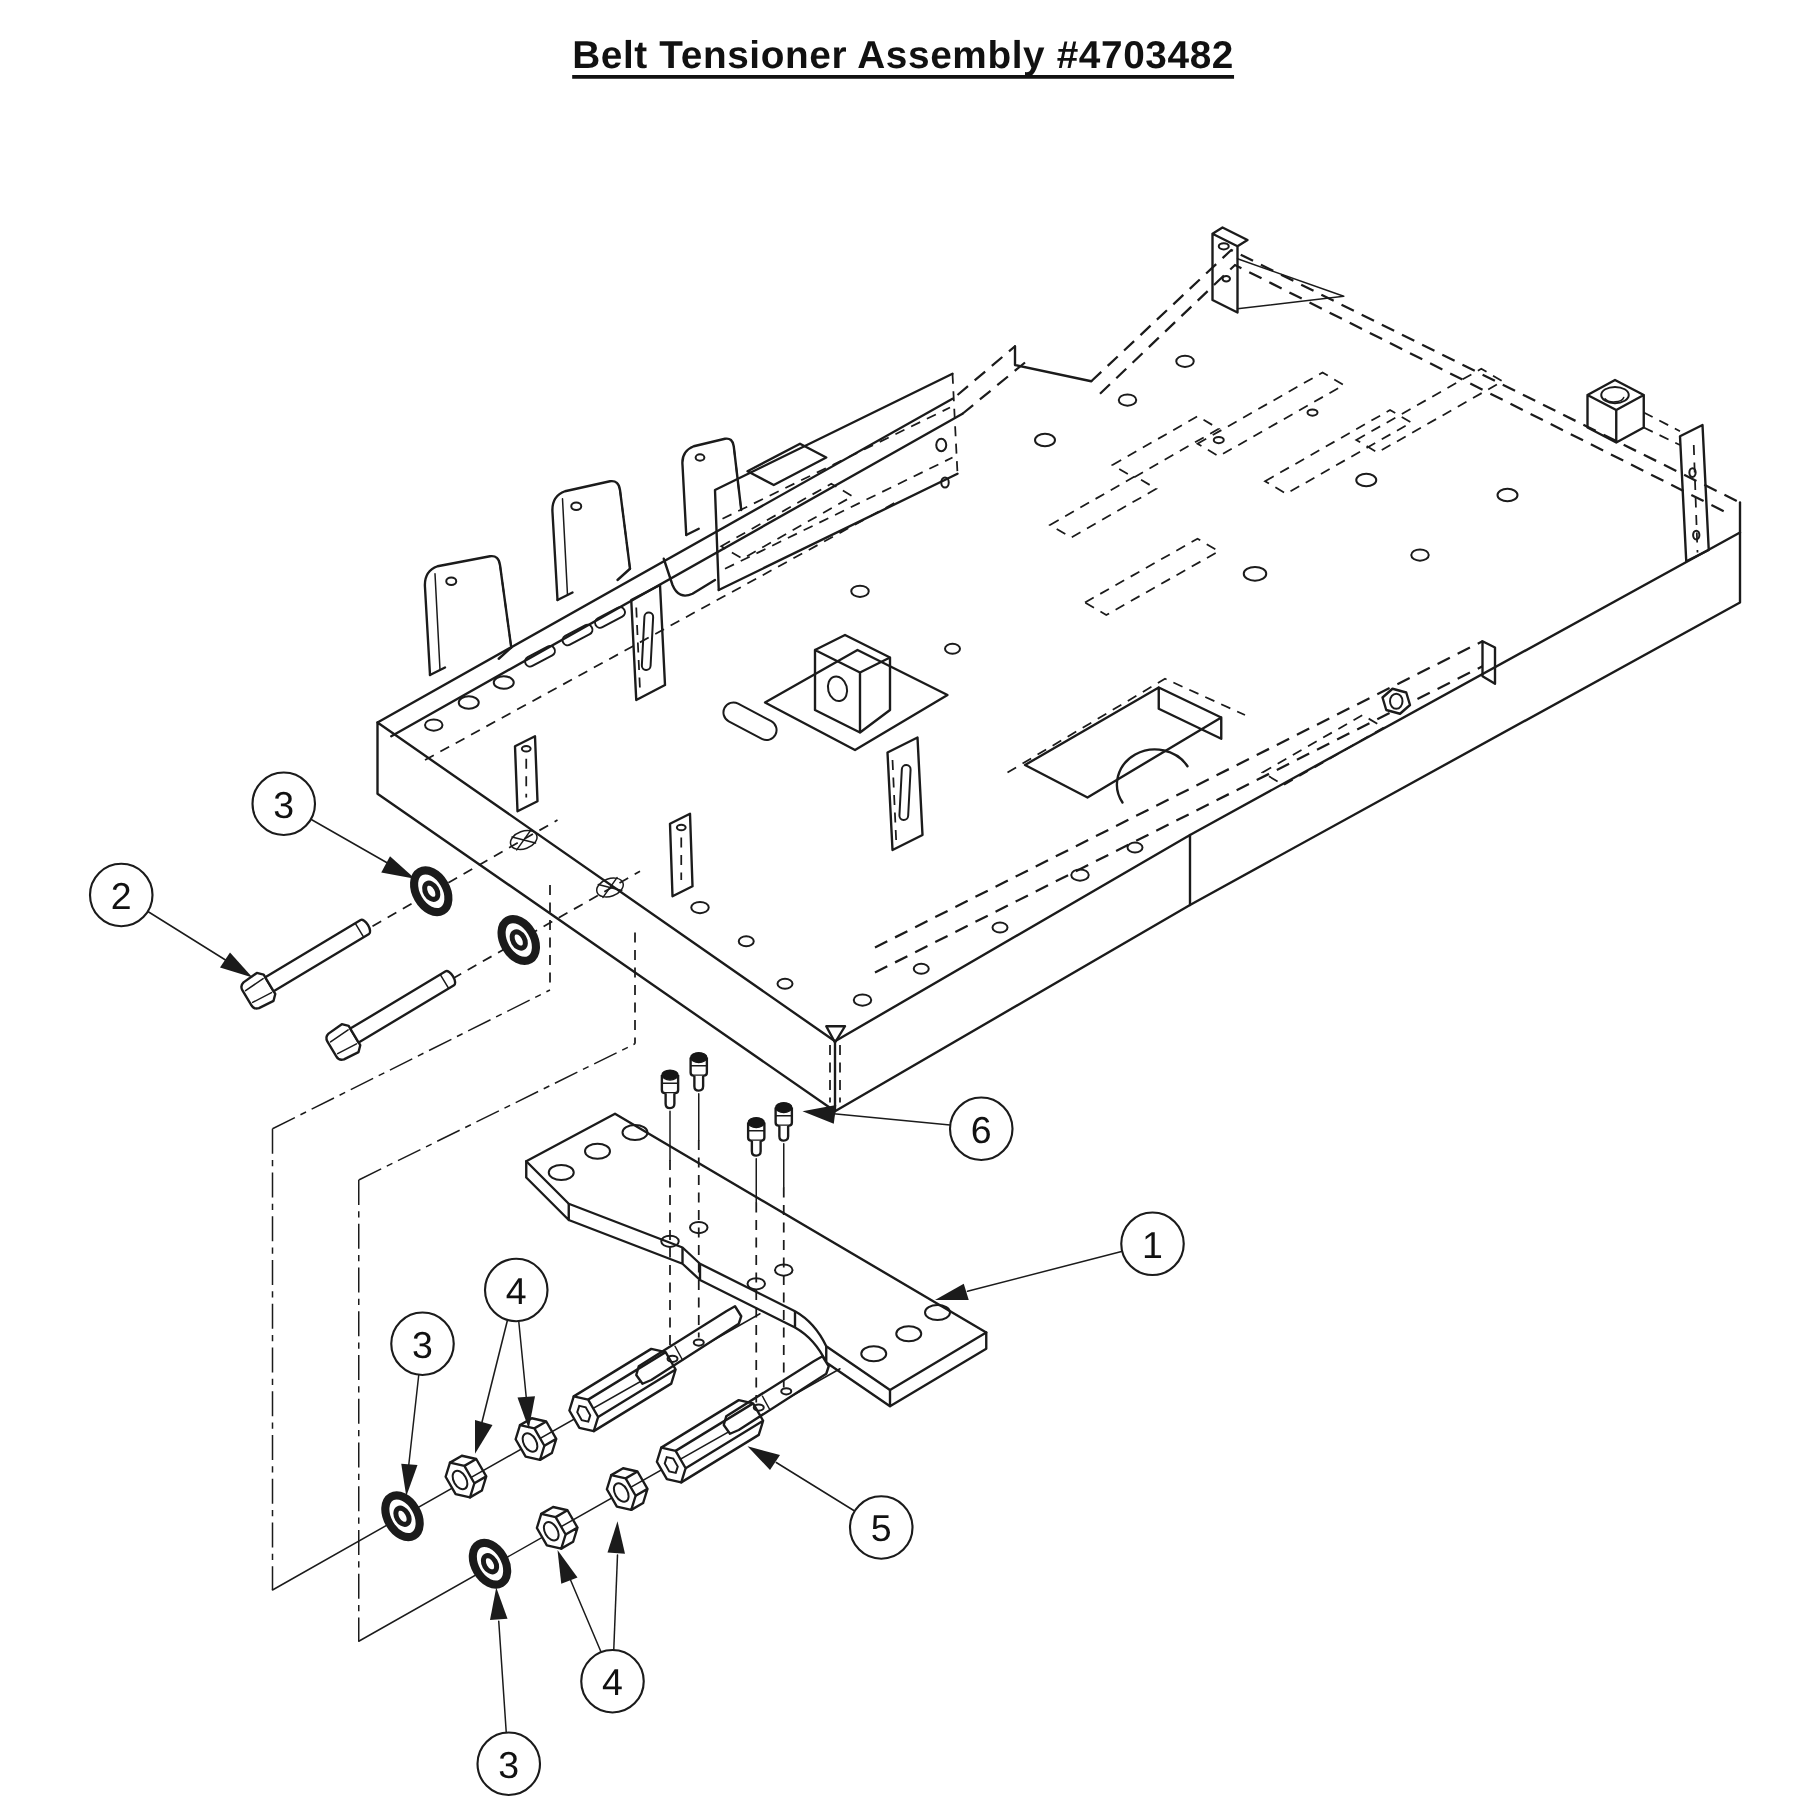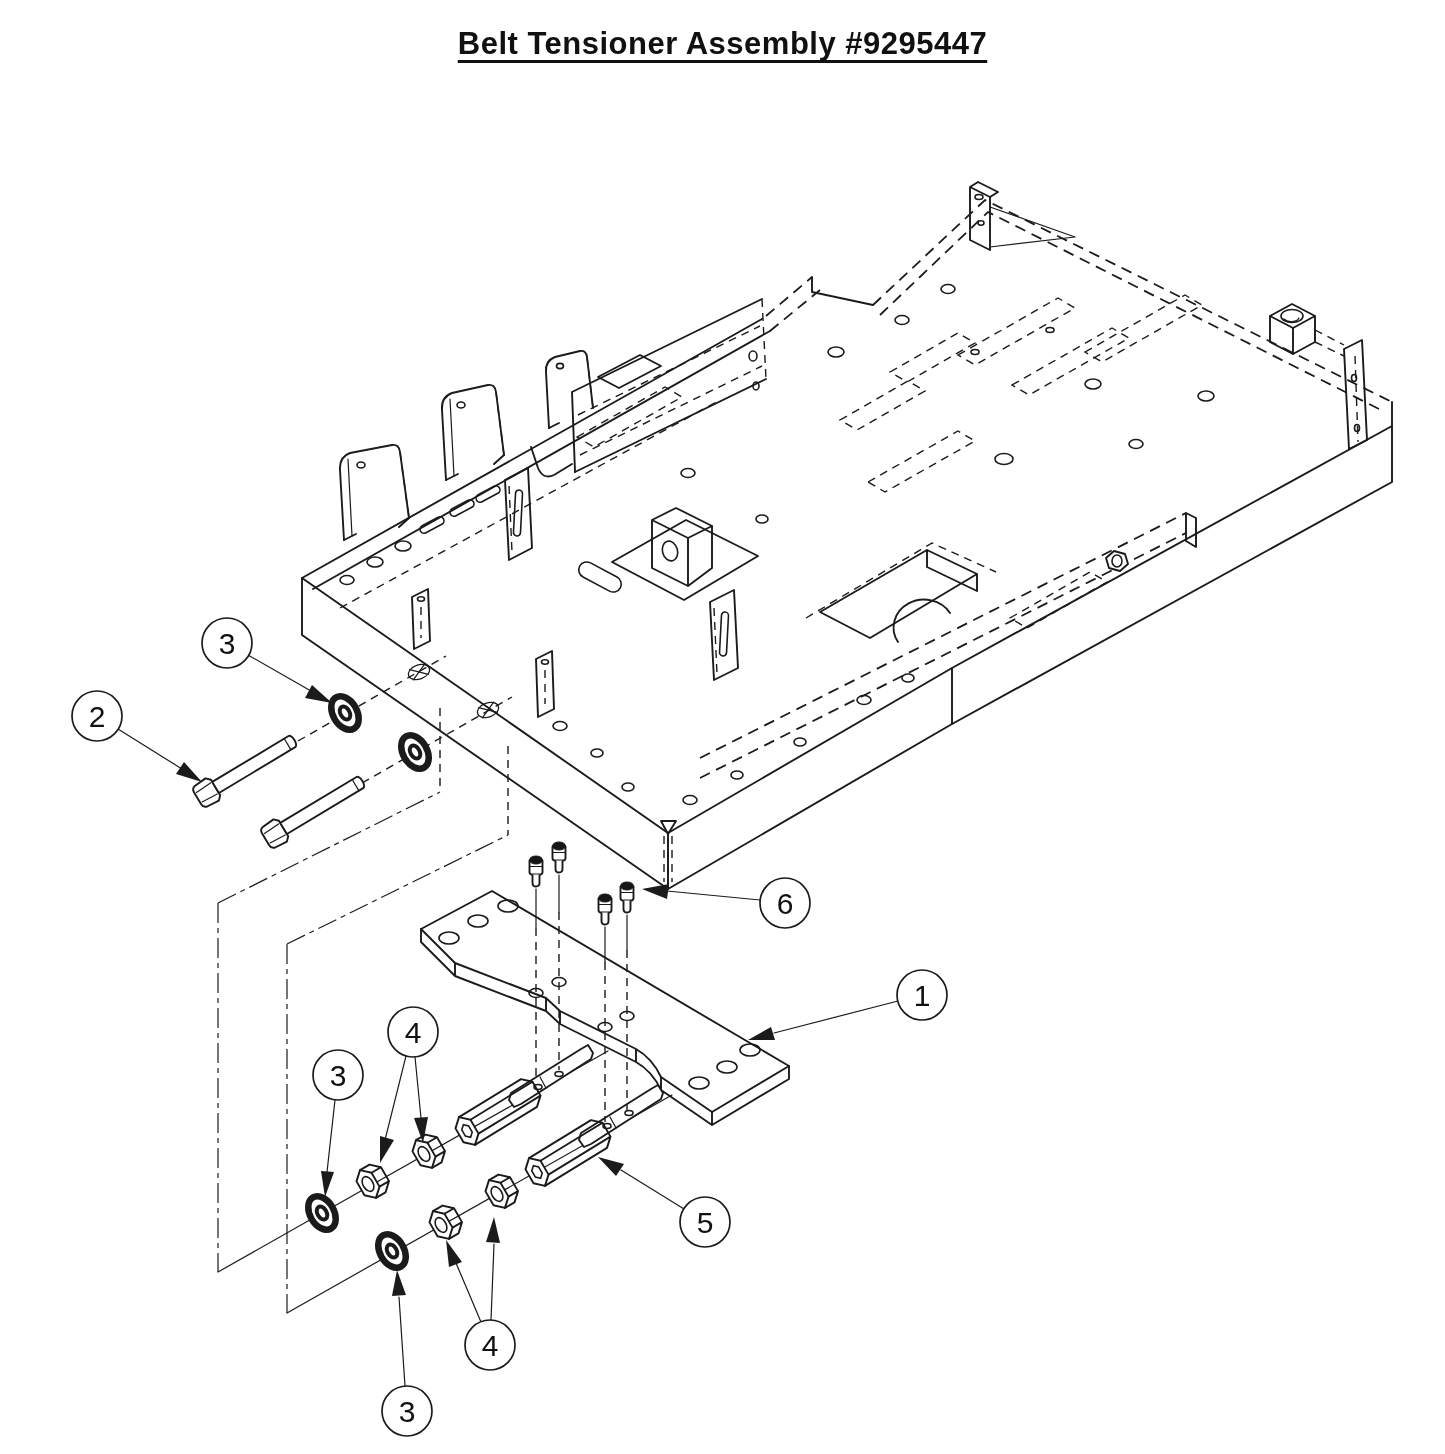--- a/index.html
+++ b/index.html
@@ -21,21 +21,21 @@
   .wo{fill:#ffffff;stroke:#1b1b1b;stroke-width:6.5;}
   .wi{fill:#ffffff;stroke:#1b1b1b;stroke-width:4;}
   .balloon{fill:#ffffff;stroke:#1b1b1b;stroke-width:1.7;}
   .bnum{font-family:"Liberation Sans",sans-serif;font-size:30px;fill:#111;text-anchor:middle;}
   .arrow{fill:#1b1b1b;stroke:none;}
 </style>
 </head>
 <body>
 
 <div class="page">
-  <div class="title">Belt Tensioner Assembly #9295447</div>
+  <div class="title">Belt Tensioner Assembly #4703482</div>
 
   <svg width="1445" height="1454" viewBox="0 0 1445 1454">
 
     <defs>
       <g id="washer">
         <ellipse rx="18" ry="12" transform="rotate(60)" class="wo"></ellipse>
         <ellipse rx="7" ry="4.6" transform="rotate(60)" class="wi"></ellipse>
       </g>
       <g id="nut">
         <path class="ln" d="M17.5,8.4 L21,-2.9 L13,-16.8 L1.5,-19.4 M8,13.9 L17.5,8.4 M11.5,2.6 L21,-2.9 M3.5,-11.3 L13,-16.8 M-8,-13.9 L1.5,-19.4"></path>

